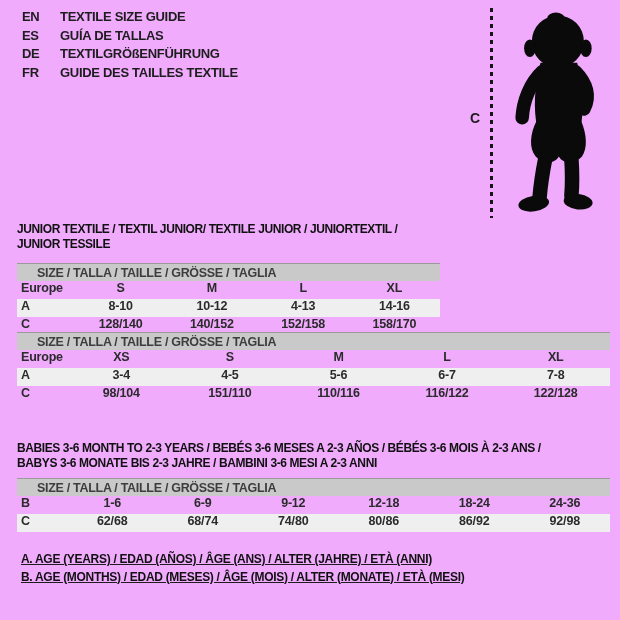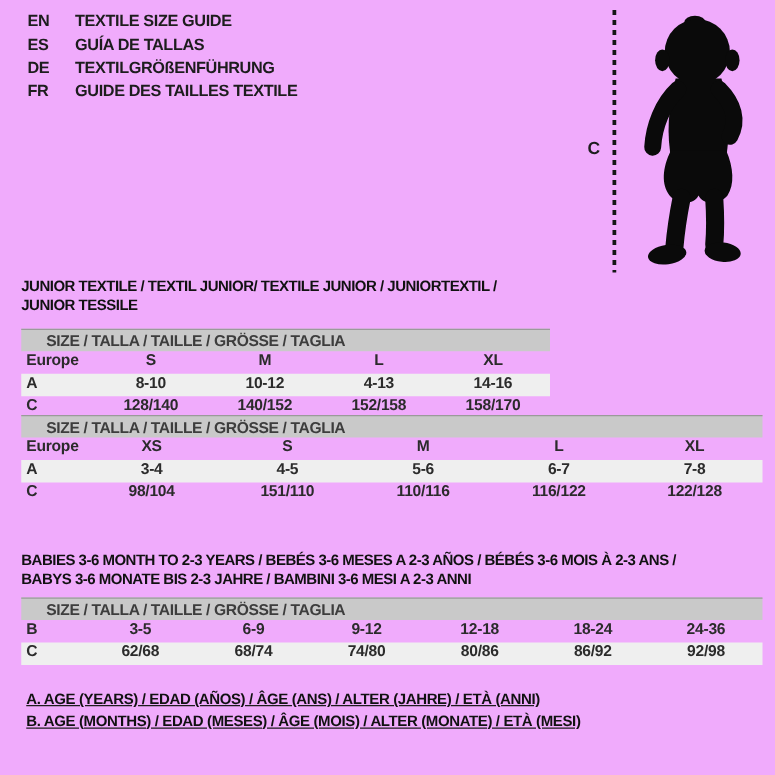--- a/index.html
+++ b/index.html
@@ -152,21 +152,21 @@
   </div>
 
   <div class="tbl w50" style="left:17px; top:441px; width:593px;">
     <div class="tbl-title" style="margin-bottom:7px;">BABIES 3-6 MONTH TO 2-3 YEARS / BEBÉS 3-6 MESES A 2-3 AÑOS / BÉBÉS 3-6 MOIS À 2-3 ANS /
 BABYS 3-6 MONATE BIS 2-3 JAHRE / BAMBINI 3-6 MESI A 2-3 ANNI</div>
     <div class="size-bar">
       <span>SIZE / TALLA / TAILLE / GRÖSSE / TAGLIA</span>
     </div>
     <div class="trow">
       <div class="tlabel">B</div>
-      <div class="tcell">3-5</div>
+      <div class="tcell">1-6</div>
       <div class="tcell">6-9</div>
       <div class="tcell">9-12</div>
       <div class="tcell">12-18</div>
       <div class="tcell">18-24</div>
       <div class="tcell">24-36</div>
     </div>
     <div class="trow alt">
       <div class="tlabel">C</div>
       <div class="tcell">62/68</div>
       <div class="tcell">68/74</div>

